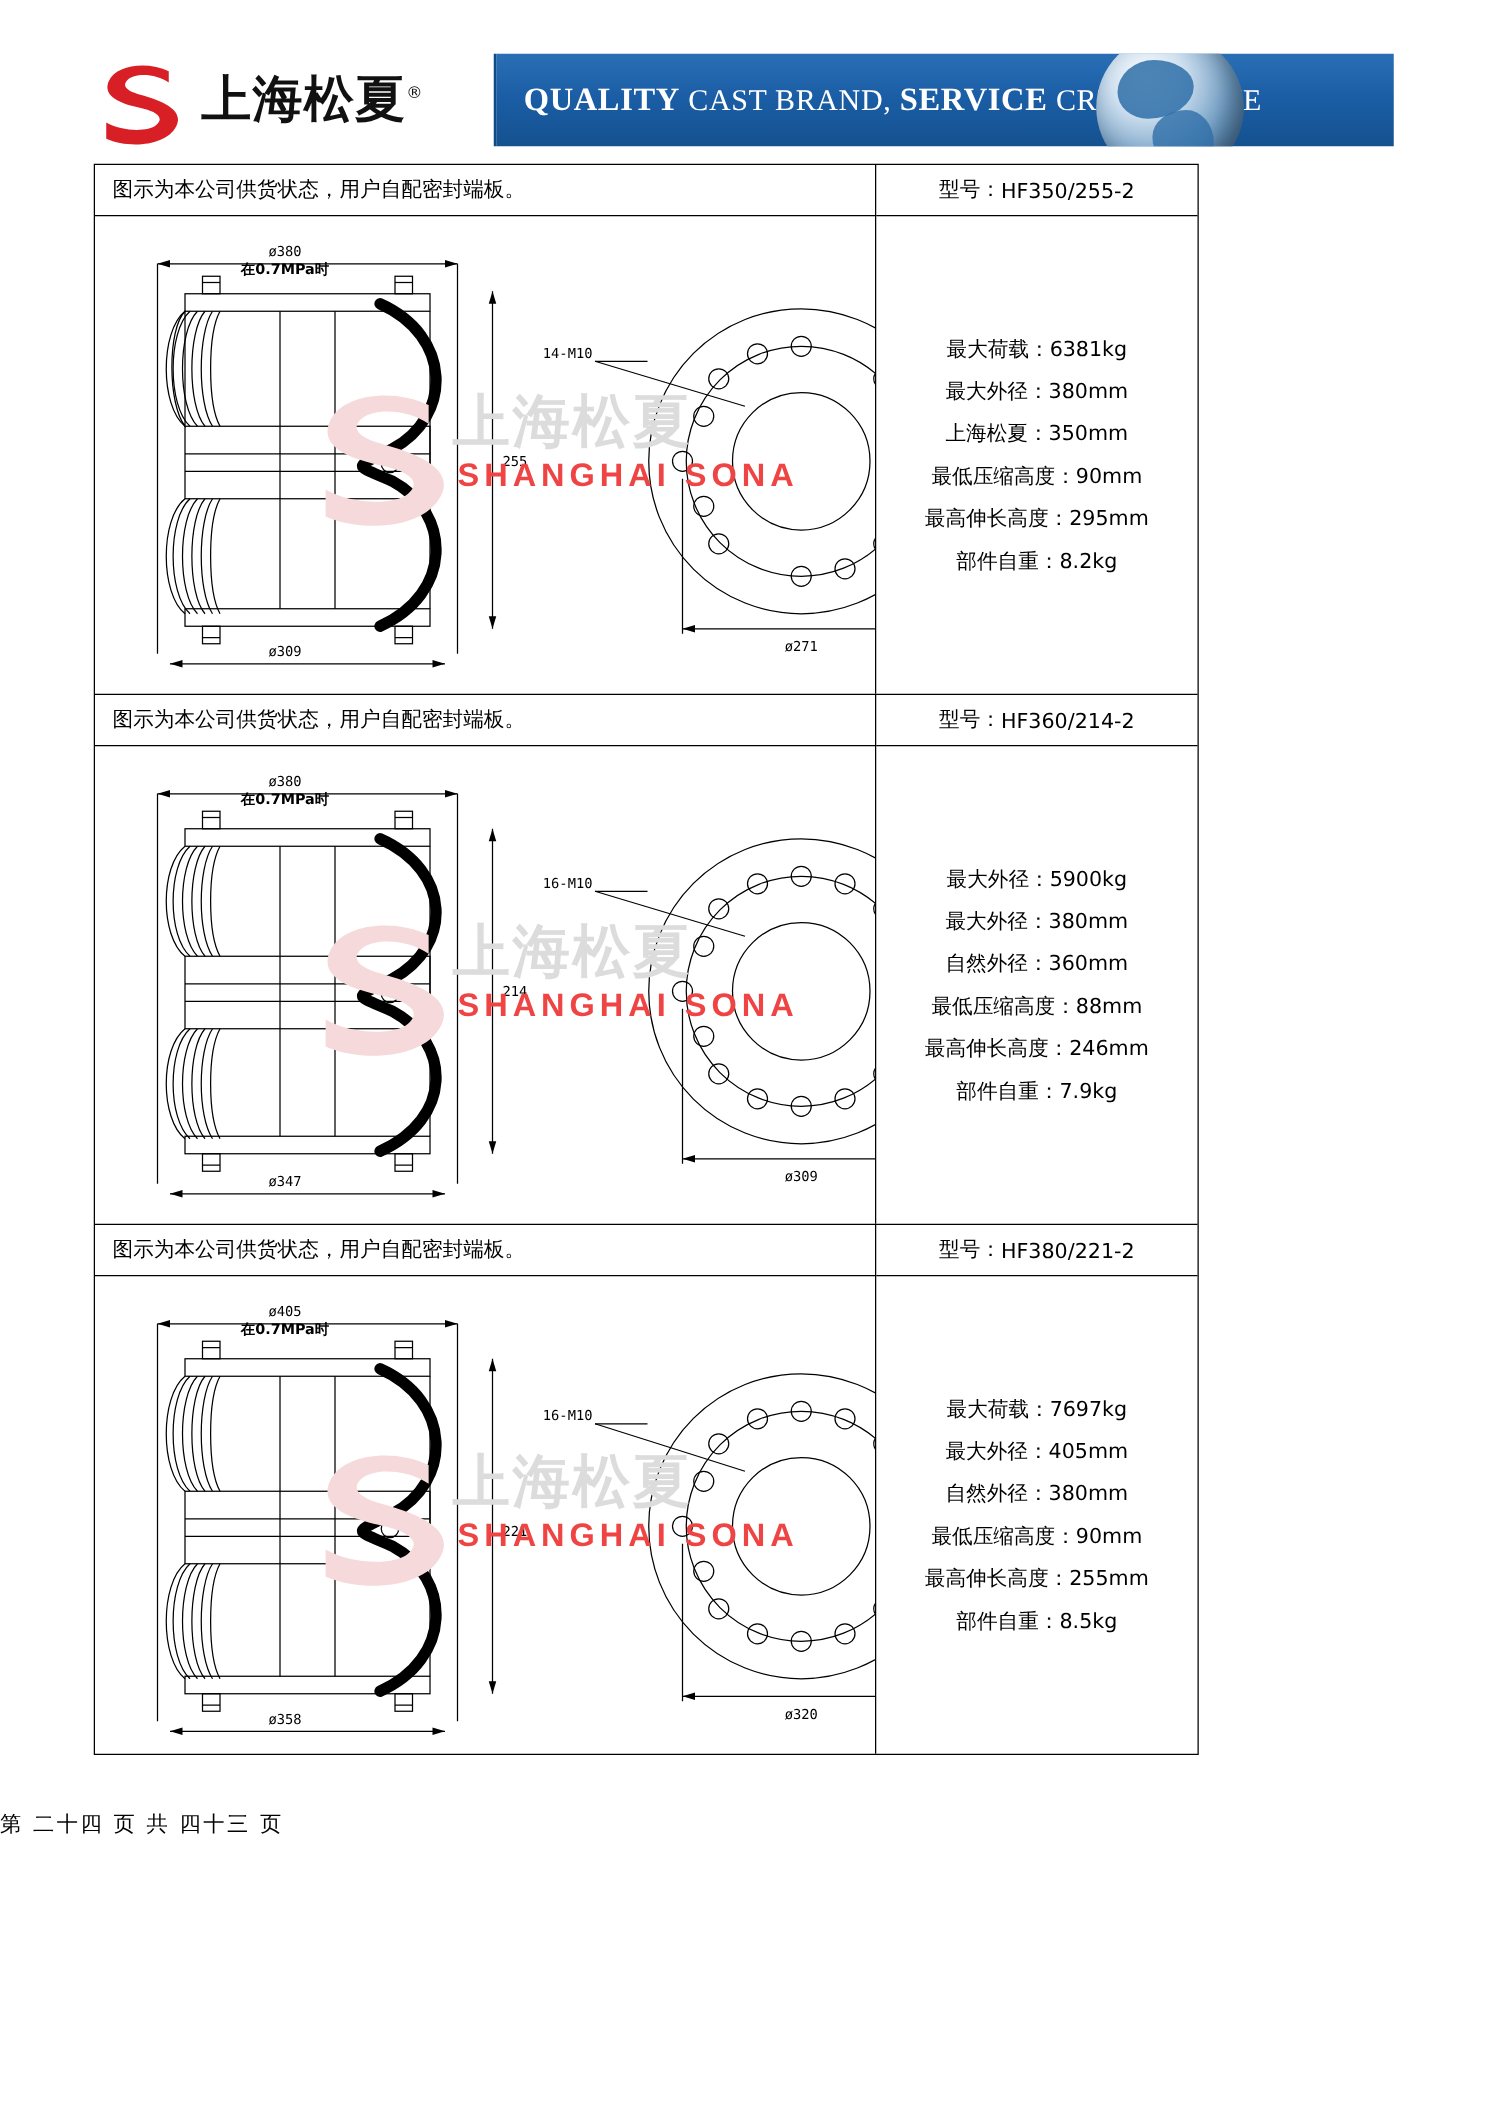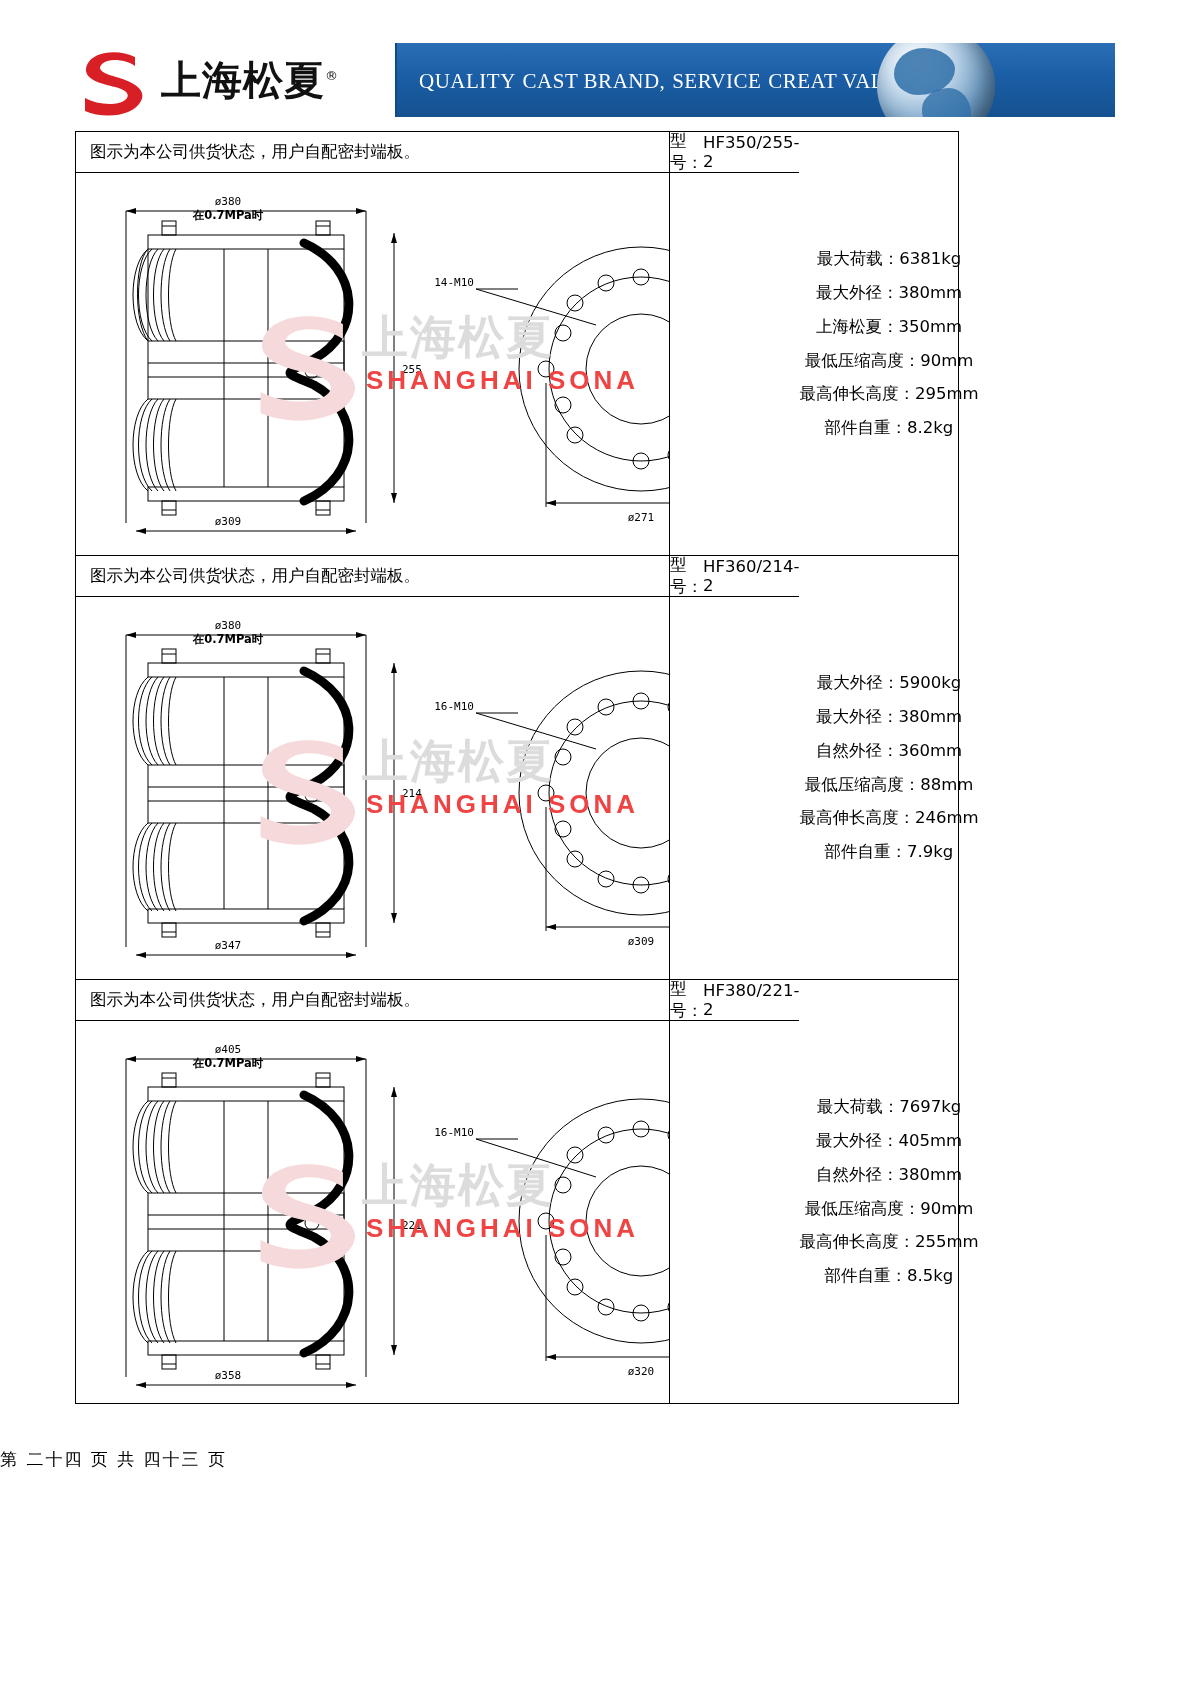--- a/index.html
+++ b/index.html
@@ -74,22 +74,22 @@
     border-left: 2px solid #0d4b86;
   }
   .banner-text {
     color: #ffffff;
     font-family: "Liberation Serif", serif;
     font-size: 25px;
     letter-spacing: 0.5px;
     margin-left: 22px;
     white-space: nowrap;
   }
-  .banner-text .big { font-size: 21px; font-weight: normal; }
-  .banner-text .sm  { font-size: 21px; }
+  .banner-text .big { font-size: 26px; font-weight: bold; }
+  .banner-text .sm  { font-size: 24px; }
   .globe {
     position: absolute;
     right: 120px;
     top: -16px;
     width: 118px;
     height: 118px;
     border-radius: 50%;
     background:
       radial-gradient(circle at 34% 30%, #ffffff 0%, #cfe0ef 26%, #6f9dc4 60%, #2c5d8d 100%);
     box-shadow: inset -8px -8px 20px rgba(0,0,0,0.35);
@@ -147,21 +147,21 @@
   }
   .draw-cell {
     position: relative;
     height: 382px;
     overflow: hidden;
   }
   .col-right {
     width: 288px;
     box-sizing: border-box;
     display: flex;
-    flex-direction: row;
+    flex-direction: column;
   }
   .model-cell {
     height: 40px;
     border-bottom: 1.6px solid #000;
     display: flex;
     align-items: center;
     justify-content: center;
     font-family: "DejaVu Sans", sans-serif;
     font-size: 16.5px;
   }

